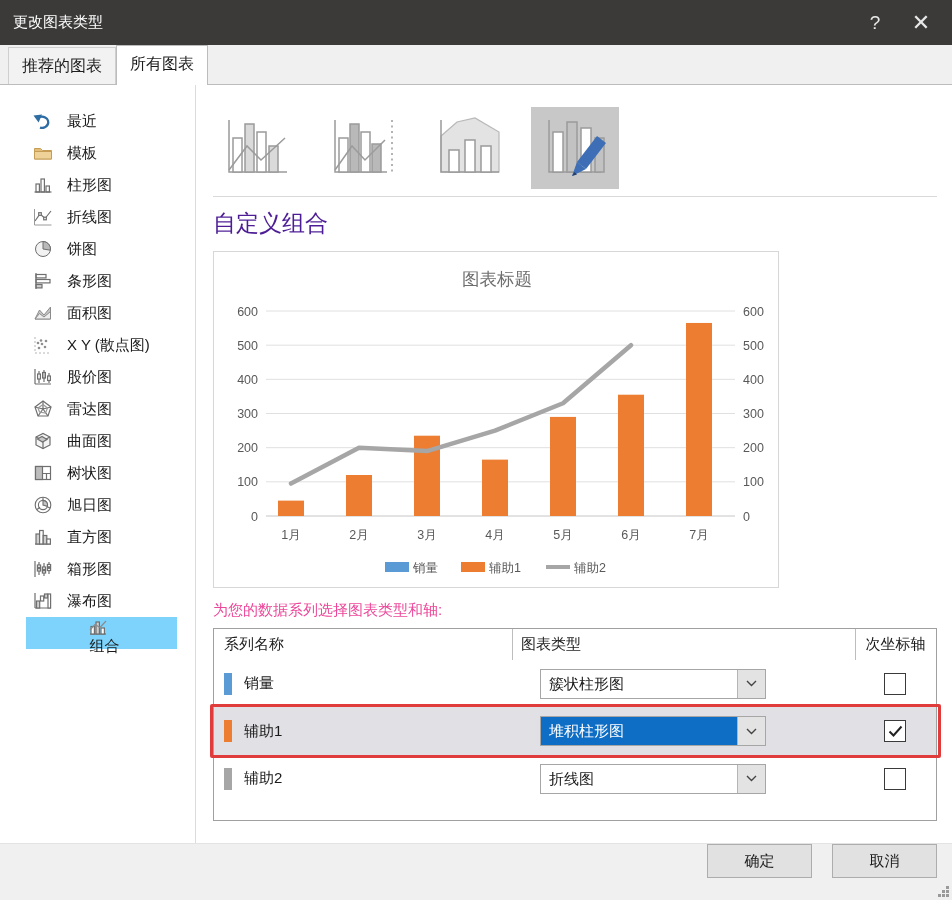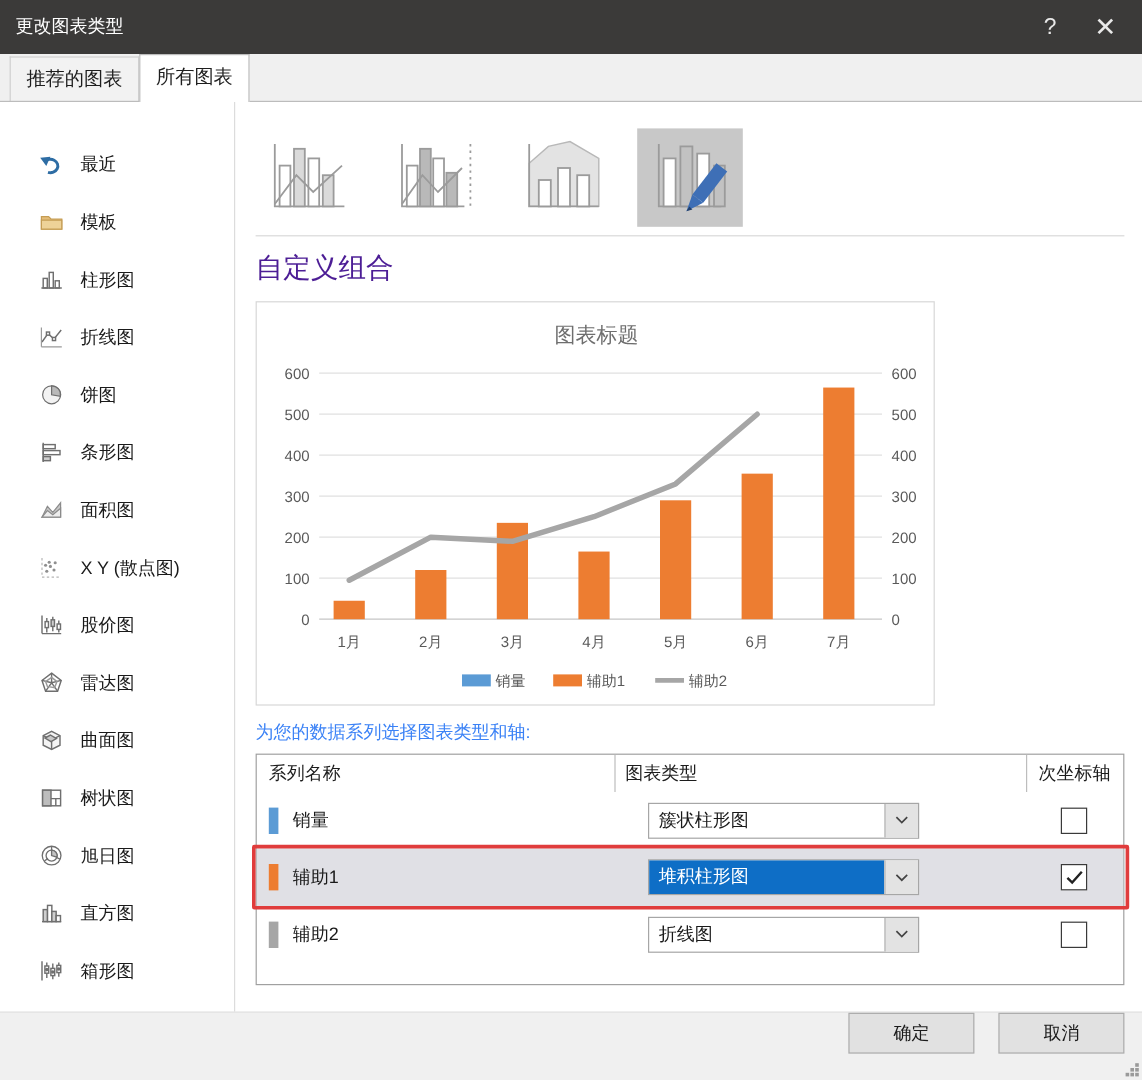--- a/index.html
+++ b/index.html
@@ -15,37 +15,37 @@
   
   .tabbar{height:40px;background:#f0f0f0;display:flex;align-items:flex-end;padding-left:8px;position:relative;}
   .tabbar::after{content:"";position:absolute;left:0;right:0;bottom:0;height:1px;background:#bcbcbc;}
   .tab{font-size:16px;padding:8px 13px 8px 13px;color:#1e1e1e;position:relative;}
   .tab.inactive{background:#f2f2f2;border:1px solid #cfcfcf;border-bottom:none;}
   .tab.active{background:#fff;border:1px solid #bcbcbc;border-bottom:none;z-index:2;padding-bottom:10px;}
 
   
   .content{display:flex;height:758px;background:#fff;}
   .sidebar{width:196px;border-right:1px solid #dcdcdc;padding-top:20px;overflow:hidden;}
-  .sb-item{height:32px;display:flex;align-items:center;margin:16px 18px 0 26px;padding-left:6px;font-size:15px;color:#1a1a1a;}
-  .sb-item.sel{background:#ec4899;}
+  .sb-item{height:32px;display:flex;align-items:center;margin:0 18px 0 26px;padding-left:6px;font-size:15px;color:#1a1a1a;}
+  .sb-item.sel{background:#7dd3fc;flex-direction:column;}
   .sb-ico{width:22px;height:20px;margin-right:13px;display:inline-flex;align-items:center;justify-content:center;}
   .main{flex:1;padding-left:17px;position:relative;}
 
   
   .thumbs{display:flex;align-items:center;gap:18px;margin-top:22px;height:82px;}
   .thumb{width:68px;height:64px;display:flex;align-items:center;justify-content:center;}
   .thumb-wrap{width:88px;height:82px;display:flex;align-items:center;justify-content:center;}
   .thumb-wrap.sel{background:#c8c8c8;}
   .divider{width:724px;height:1px;background:#d9d9d9;margin-top:7px;}
   .heading{font-size:23px;color:#4c1d95;margin:10px 0 0 0;line-height:32px;}
 
   
   .chart-box{width:566px;height:337px;border:1px solid #d7d7d7;margin-top:12px;background:#fff;}
 
-  .instruction{font-size:15px;color:#3b82f6;margin-top:13px;}
+  .instruction{font-size:15px;color:#ec4899;margin-top:13px;}
 
   
   .series-table{position:relative;width:724px;height:193px;border:1px solid #a0a0a0;background:#fff;margin-top:8px;}
   .thead{display:flex;height:31px;align-items:center;font-size:15px;color:#1c1c1c;}
   .th{height:31px;display:flex;align-items:center;}
   .th-name{width:298px;padding-left:10px;}
   .th-type{width:343px;padding-left:8px;border-left:1px solid #bdbdbd;}
   .th-axis{width:80px;justify-content:center;border-left:1px solid #bdbdbd;}
   .trow{display:flex;height:47px;align-items:center;}
   .trow.sel{height:48px;background:#e0e0e5;}

